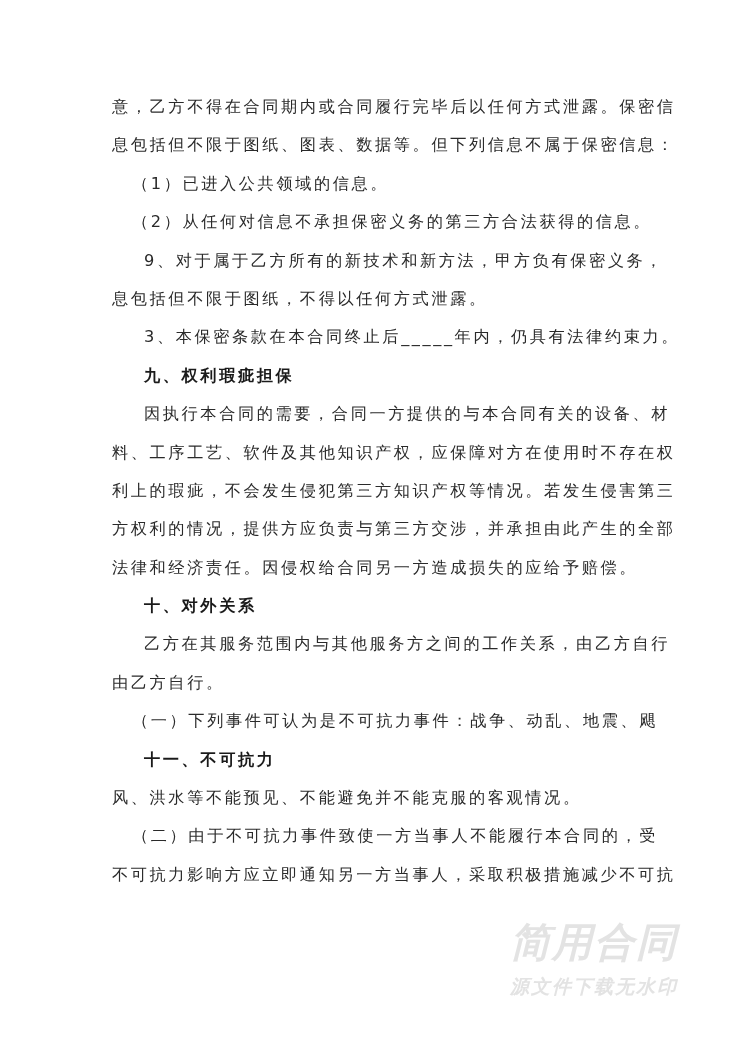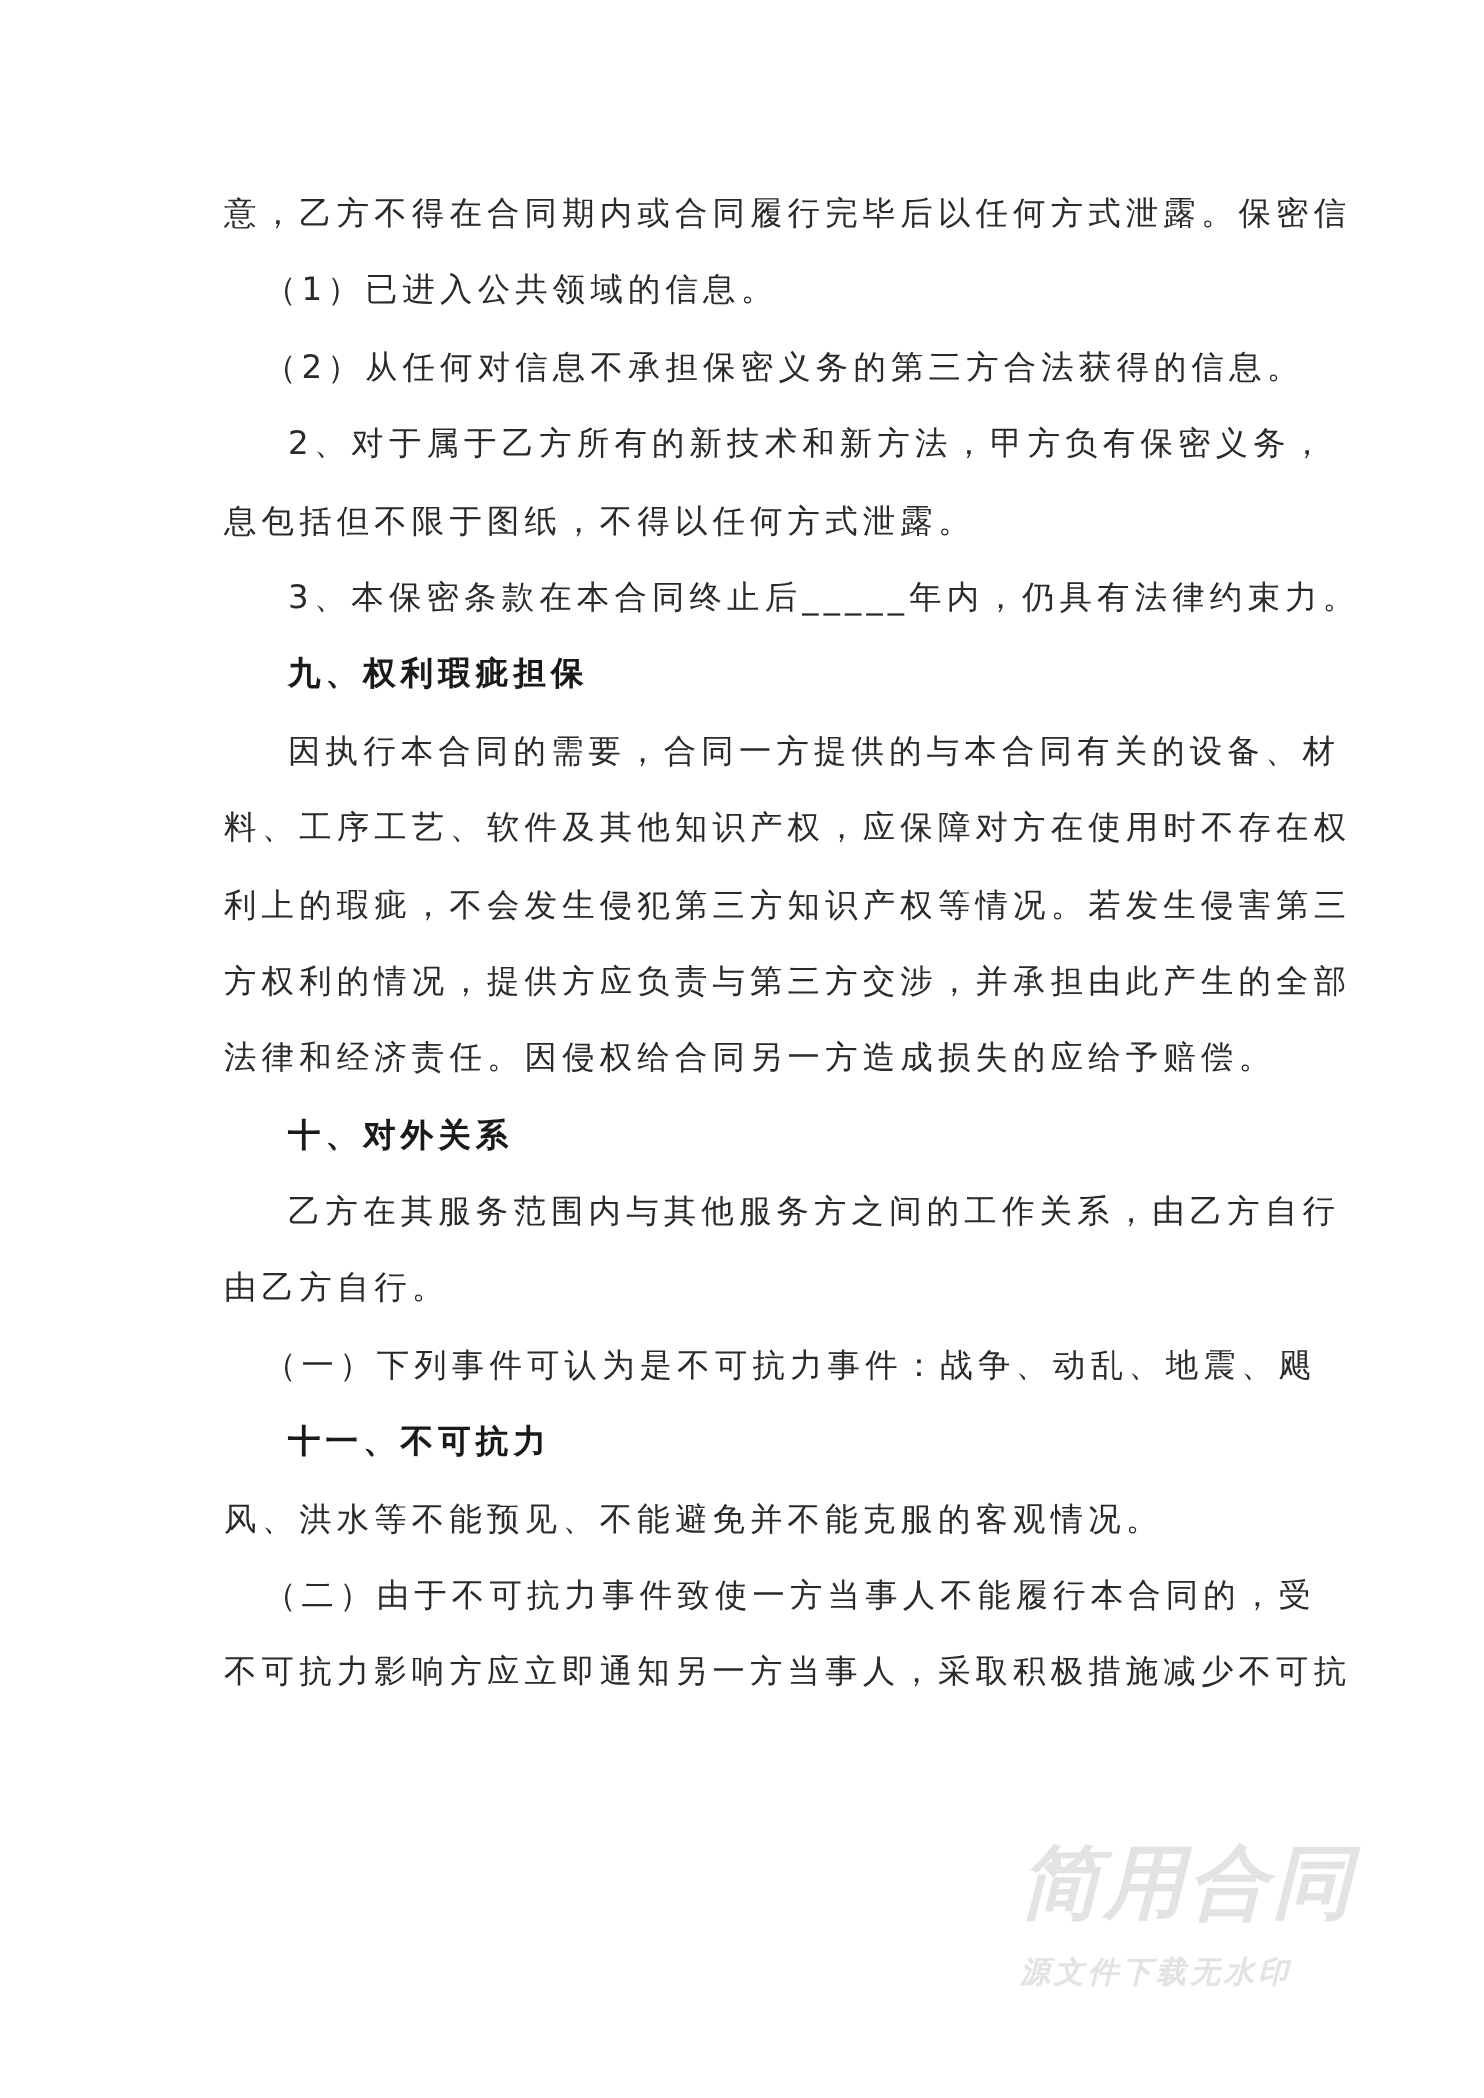--- a/index.html
+++ b/index.html
@@ -19,31 +19,32 @@
     }
     .indent { padding-left: 32px; }
     .indent2 { padding-left: 20px; }
     .heading { font-weight: bold; color: #1a1a1a; padding-left: 32px; }
     .watermark {
       position: absolute; left: 510px; top: 918px; width: 190px;
       font-family: "DejaVu Sans", sans-serif; font-style: italic; font-weight: bold;
       color: #e3e3e3; text-align: left;
     }
     .wm-title { font-size: 40px; letter-spacing: 2px; line-height: 48px; }
-    .wm-sub { font-size: 15px; letter-spacing: 2px; line-height: 28px; margin-top: 6px; }
+    .wm-sub { font-size: 19px; letter-spacing: 2px; line-height: 28px; margin-top: 6px; }
   </style>
 </head>
 <body>
 
 <div class="page">
   <div class="content" id="content">
     <div class="line">意，乙方不得在合同期内或合同履行完毕后以任何方式泄露。保密信</div>
+    <div class="line">息包括但不限于图纸、图表、数据等。但下列信息不属于保密信息：</div>
     <div class="line indent2">（1）已进入公共领域的信息。</div>
     <div class="line indent2">（2）从任何对信息不承担保密义务的第三方合法获得的信息。</div>
-    <div class="line indent">2、对于属于乙方所有的新技术和新方法，甲方负有保密义务，</div>
+    <div class="line indent">9、对于属于乙方所有的新技术和新方法，甲方负有保密义务，</div>
     <div class="line">息包括但不限于图纸，不得以任何方式泄露。</div>
     <div class="line indent">3、本保密条款在本合同终止后_____年内，仍具有法律约束力。</div>
     <div class="line heading">九、权利瑕疵担保</div>
     <div class="line indent">因执行本合同的需要，合同一方提供的与本合同有关的设备、材</div>
     <div class="line">料、工序工艺、软件及其他知识产权，应保障对方在使用时不存在权</div>
     <div class="line">利上的瑕疵，不会发生侵犯第三方知识产权等情况。若发生侵害第三</div>
     <div class="line">方权利的情况，提供方应负责与第三方交涉，并承担由此产生的全部</div>
     <div class="line">法律和经济责任。因侵权给合同另一方造成损失的应给予赔偿。</div>
     <div class="line heading">十、对外关系</div>
     <div class="line indent">乙方在其服务范围内与其他服务方之间的工作关系，由乙方自行</div>

